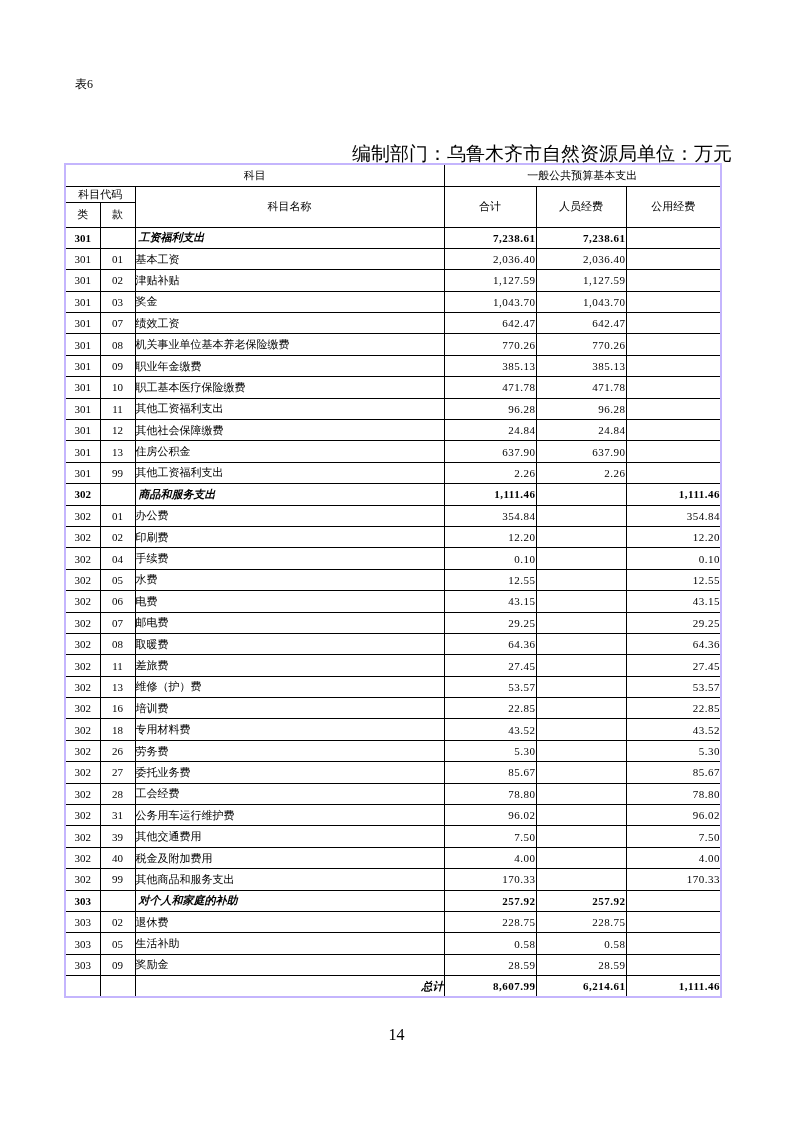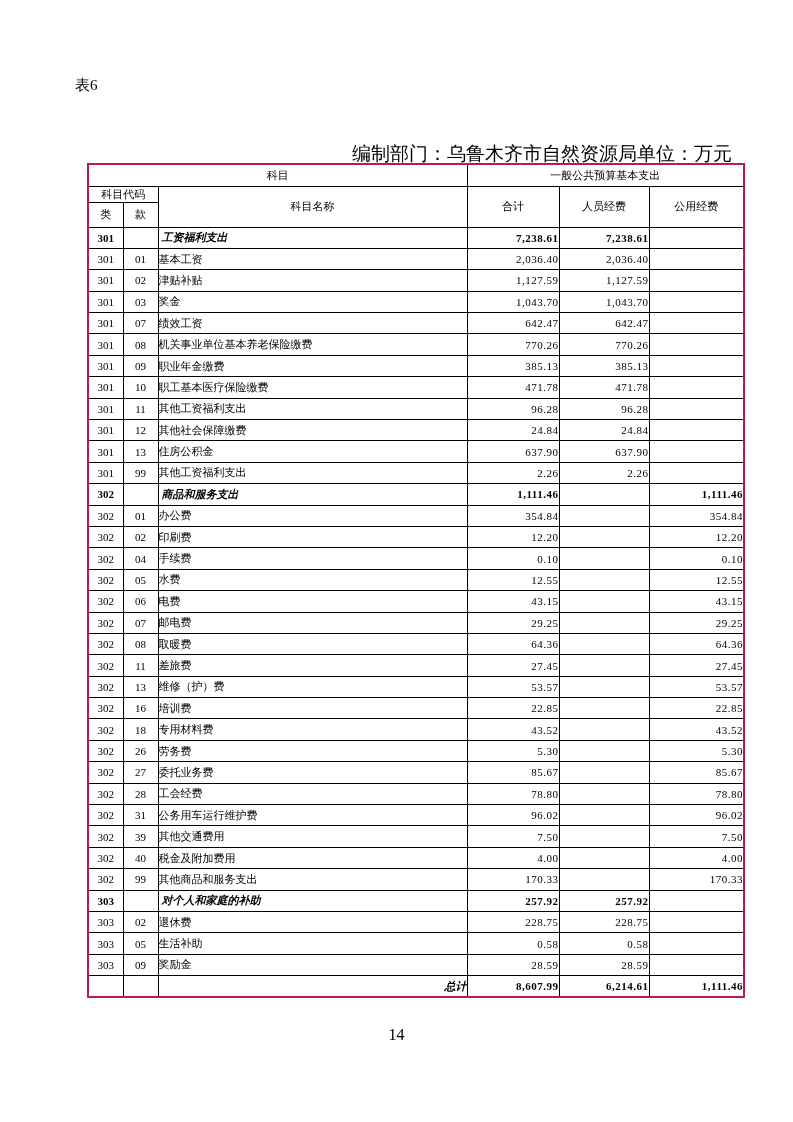--- a/index.html
+++ b/index.html
@@ -9,21 +9,21 @@
     height: 1122px;
     background: #ffffff;
     font-family: "Liberation Serif", "DejaVu Serif", serif;
     color: #000000;
     overflow: hidden;
   }
   .table-label {
     position: absolute;
     left: 75px;
     top: 76px;
-    font-size: 15px;
+    font-size: 12px;
   }
   .doc-title {
     position: absolute;
     left: 0;
     right: 0;
     top: 101px;
     margin: 0;
     text-align: center;
     font-size: 20px;
     font-weight: bold;
@@ -33,26 +33,26 @@
     position: absolute;
     left: 76px;
     right: 61px;
     top: 141px;
     display: flex;
     justify-content: flex-end;
     font-size: 19px;
   }
   table.budget {
     position: absolute;
-    left: 87px;
+    left: 64px;
     top: 163px;
     width: 656px;
     border-collapse: collapse;
     table-layout: fixed;
-    border: 2px solid #be185d;
+    border: 2px solid #c4b5fd;
   }
   table.budget th, table.budget td {
     border: 1px solid #000000;
     padding: 0;
     font-weight: normal;
     font-size: 11px;
     overflow: hidden;
     white-space: nowrap;
   }
   thead tr.hr1 { height: 22px; }

